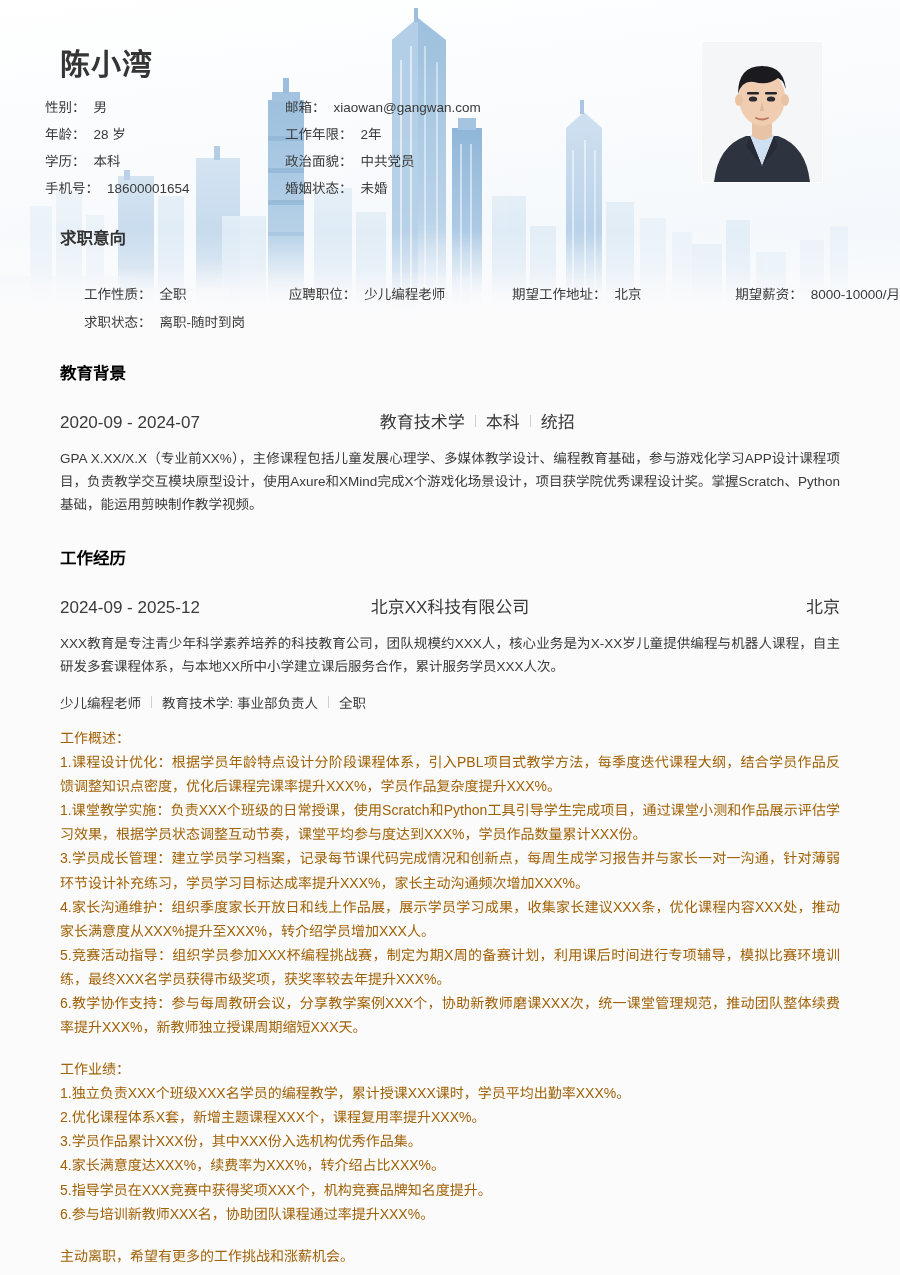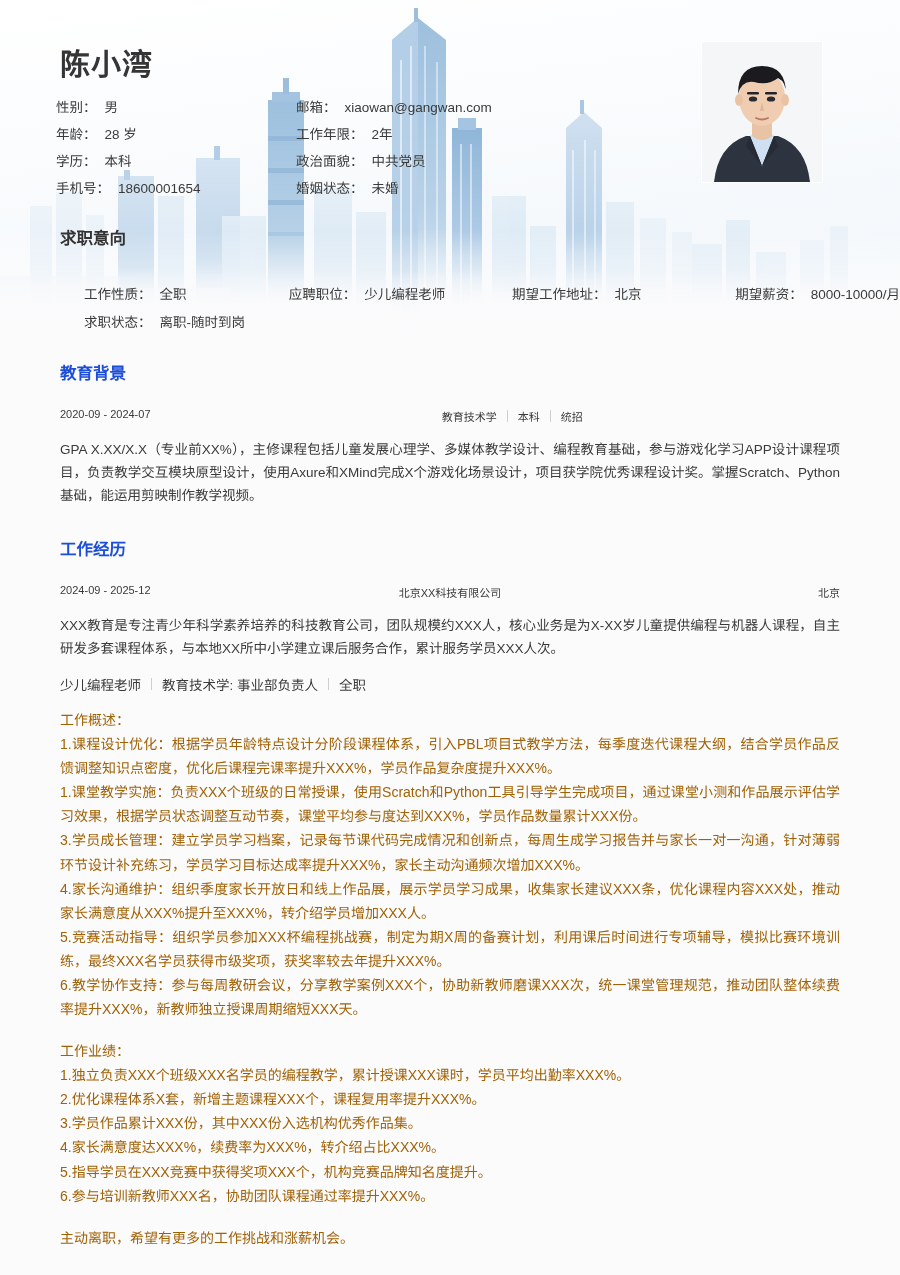--- a/index.html
+++ b/index.html
@@ -65,21 +65,21 @@
     overflow: hidden;
     background: #eef1f4;
     box-shadow: 0 0 0 1px rgba(255,255,255,0.9);
   }
 
   .photo svg { display: block; width: 120px; height: 140px; }
 
   
   .basic-info {
     position: absolute;
-    left: 56px;
+    left: 45px;
     top: 92px;
     width: 620px;
   }
   .info-row {
     display: flex;
     height: 27px;
     align-items: center;
   }
   .info-cell {
     display: flex;
@@ -113,29 +113,28 @@
 
   
   .body-sections {
     position: absolute;
     left: 0;
     top: 360px;
     width: 900px;
   }
 
   .sec { padding: 0 60px; }
-  .sec-head { font-size: 16.5px; font-weight: bold; color: #1d4ed8; }
+  .sec-head { font-size: 16.5px; font-weight: bold; color: #000000; }
 
   .entry-row {
     display: flex;
-    align-items: flex-start;
-    font-size: 11px;
+    align-items: flex-end;
+    font-size: 17px;
     color: #3a3a3a;
     margin-top: 24px;
-    gap: 8px;
   }
   .entry-date { width: 33%; text-align: left; white-space: nowrap; }
   .entry-mid  { width: 34%; text-align: center; white-space: nowrap; }
   .entry-right{ width: 33%; text-align: right; white-space: nowrap; display: flex; justify-content: flex-end; align-items: center; }
 
   .meta-sep {
     display: inline-block;
     width: 1px;
     height: 12px;
     background: #cfcfcf;

